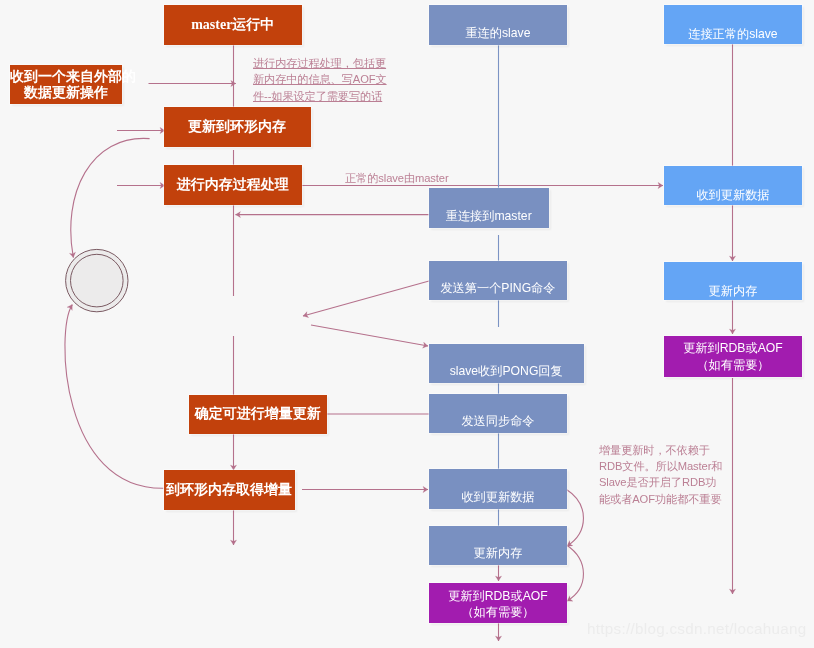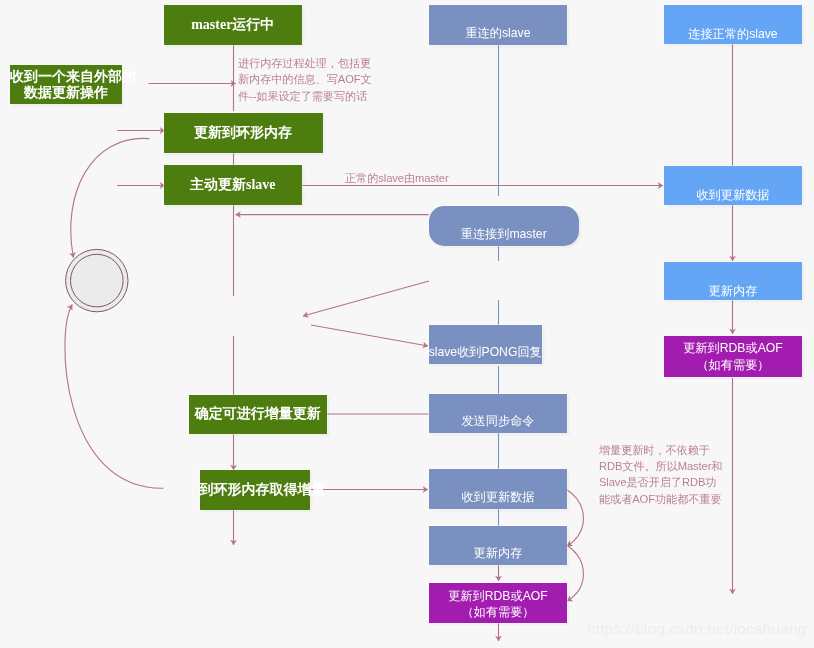--- a/index.html
+++ b/index.html
@@ -18,21 +18,21 @@
     position:absolute;
     display:flex; align-items:center; justify-content:center;
     text-align:center;
     color:#ffffff;
     box-sizing:border-box;
     line-height:1.45;
     letter-spacing:0px;
     box-shadow:0 0 0 0.7px rgba(255,255,255,0.55), 2px 2px 2px rgba(0,0,0,0.05);
   }
   .node .lbl { display:block; width:100%; white-space:pre; }
-  .n-dark   { background:#4d7c0f; font-weight:bold;   font-size:14px; line-height:16px;
+  .n-dark   { background:#c2410c; font-weight:bold;   font-size:14px; line-height:16px;
               font-family:"Liberation Serif", serif; }
   .n-mid    { background:#7990c1; font-weight:normal; font-size:12.2px; line-height:16.5px; padding-top:16px; }
   .n-light  { background:#64a5f5; font-weight:normal; font-size:12.2px; line-height:16.5px; padding-top:20px; }
   .n-brown  { background:#a21caf; font-weight:normal; font-size:12.2px; line-height:16.5px; padding-top:1px; }
   .note {
     position:absolute; color:#bb7f94; white-space:pre;
     font-size:11.2px; line-height:16.2px; letter-spacing:-0.1px;
   }
   .wm { position:absolute; color:#ececec; font-size:15.2px; letter-spacing:0.3px; }
 </style>
@@ -85,39 +85,42 @@
       <path d="M 732.5 300 L 732.5 334" fill="none" stroke="#b5718c" stroke-width="1.1" marker-end="url(#ah-p)"></path>
       <path d="M 732.5 378 L 732.5 594" fill="none" stroke="#b5718c" stroke-width="1.1" marker-end="url(#ah-p)"></path>
     </svg>
 <div class="node n-dark" style="left: 163.5px; top: 4.8px; width: 138.5px; height: 40.2px;">
       <span class="lbl">master运行中</span>
     </div>
     <div class="node n-dark" style="left: 10px; top: 65px; width: 112px; height: 39px;">
       <span class="lbl">收到一个来自外部的
 数据更新操作</span>
     </div>
-    <div class="node n-dark" style="left: 163.5px; top: 113px; width: 159px; height: 39.5px;">
+    <div class="node n-dark" style="left: 163.5px; top: 107px; width: 147px; height: 39.5px;">
       <span class="lbl">更新到环形内存</span>
     </div>
     <div class="node n-dark" style="left: 163.5px; top: 165.3px; width: 138.5px; height: 39.9px;">
-      <span class="lbl">主动更新slave</span>
+      <span class="lbl">进行内存过程处理</span>
     </div>
     <div class="node n-dark" style="left: 163.5px; top: 394.8px; width: 138.5px; height: 39.4px; margin-left: 25px;">
       <span class="lbl">确定可进行增量更新</span>
     </div>
-    <div class="node n-dark" style="left: 163.5px; top: 469.9px; width: 110px; height: 39.7px; margin-left: 36px;">
+    <div class="node n-dark" style="left: 163.5px; top: 469.9px; width: 131px; height: 39.7px;">
       <span class="lbl">到环形内存取得增量</span>
     </div>
     <div class="node n-mid" style="left: 428.7px; top: 5px; width: 138.5px; height: 39.8px;">
       <span class="lbl">重连的slave</span>
     </div>
-    <div class="node n-mid" style="left: 428.7px; top: 206px; width: 150px; height: 39.6px; border-radius: 15px;">
+    <div class="node n-mid" style="left: 428.7px; top: 188px; width: 120px; height: 39.6px;">
       <span class="lbl">重连接到master</span>
     </div>
-    <div class="node n-mid" style="left: 428.7px; top: 325px; width: 113px; height: 39.2px;">
+    <div class="node n-mid" style="left: 428.7px; top: 261.4px; width: 138.5px; height: 38.7px;">
+      <span class="lbl">发送第一个PING命令</span>
+    </div>
+    <div class="node n-mid" style="left: 428.7px; top: 344px; width: 155px; height: 39.2px;">
       <span class="lbl">slave收到PONG回复</span>
     </div>
     <div class="node n-mid" style="left: 428.7px; top: 393.9px; width: 138.5px; height: 39.3px;">
       <span class="lbl">发送同步命令</span>
     </div>
     <div class="node n-mid" style="left: 428.7px; top: 469px; width: 138.5px; height: 40px;">
       <span class="lbl">收到更新数据</span>
     </div>
     <div class="node n-mid" style="left: 428.7px; top: 525.8px; width: 138.5px; height: 39.3px;">
       <span class="lbl">更新内存</span>
@@ -132,21 +135,21 @@
     <div class="node n-light" style="left: 663.7px; top: 166.2px; width: 138.5px; height: 39.1px;">
       <span class="lbl">收到更新数据</span>
     </div>
     <div class="node n-light" style="left: 663.7px; top: 261.9px; width: 138.5px; height: 38.2px;">
       <span class="lbl">更新内存</span>
     </div>
     <div class="node n-brown" style="left: 663.7px; top: 335.5px; width: 138.5px; height: 41px;">
       <span class="lbl">更新到RDB或AOF
 （如有需要）</span>
     </div>
-    <div class="note" style="left: 238px; top: 55.2px; width: 175px;">进行内存过程处理，包括更
+    <div class="note" style="left: 253px; top: 55.2px; width: 175px; text-decoration: underline;">进行内存过程处理，包括更
 新内存中的信息、写AOF文
 件--如果设定了需要写的话</div>
     <div class="note" style="left: 345px; top: 170px; width: 200px;">正常的slave由master</div>
     <div class="note" style="left: 599px; top: 442px; width: 150px;">增量更新时，不依赖于
 RDB文件。所以Master和
 Slave是否开启了RDB功
 能或者AOF功能都不重要</div>
     <div class="wm" style="left: 587px; top: 620px;">https://blog.csdn.net/locahuang</div>
   </div>
 

